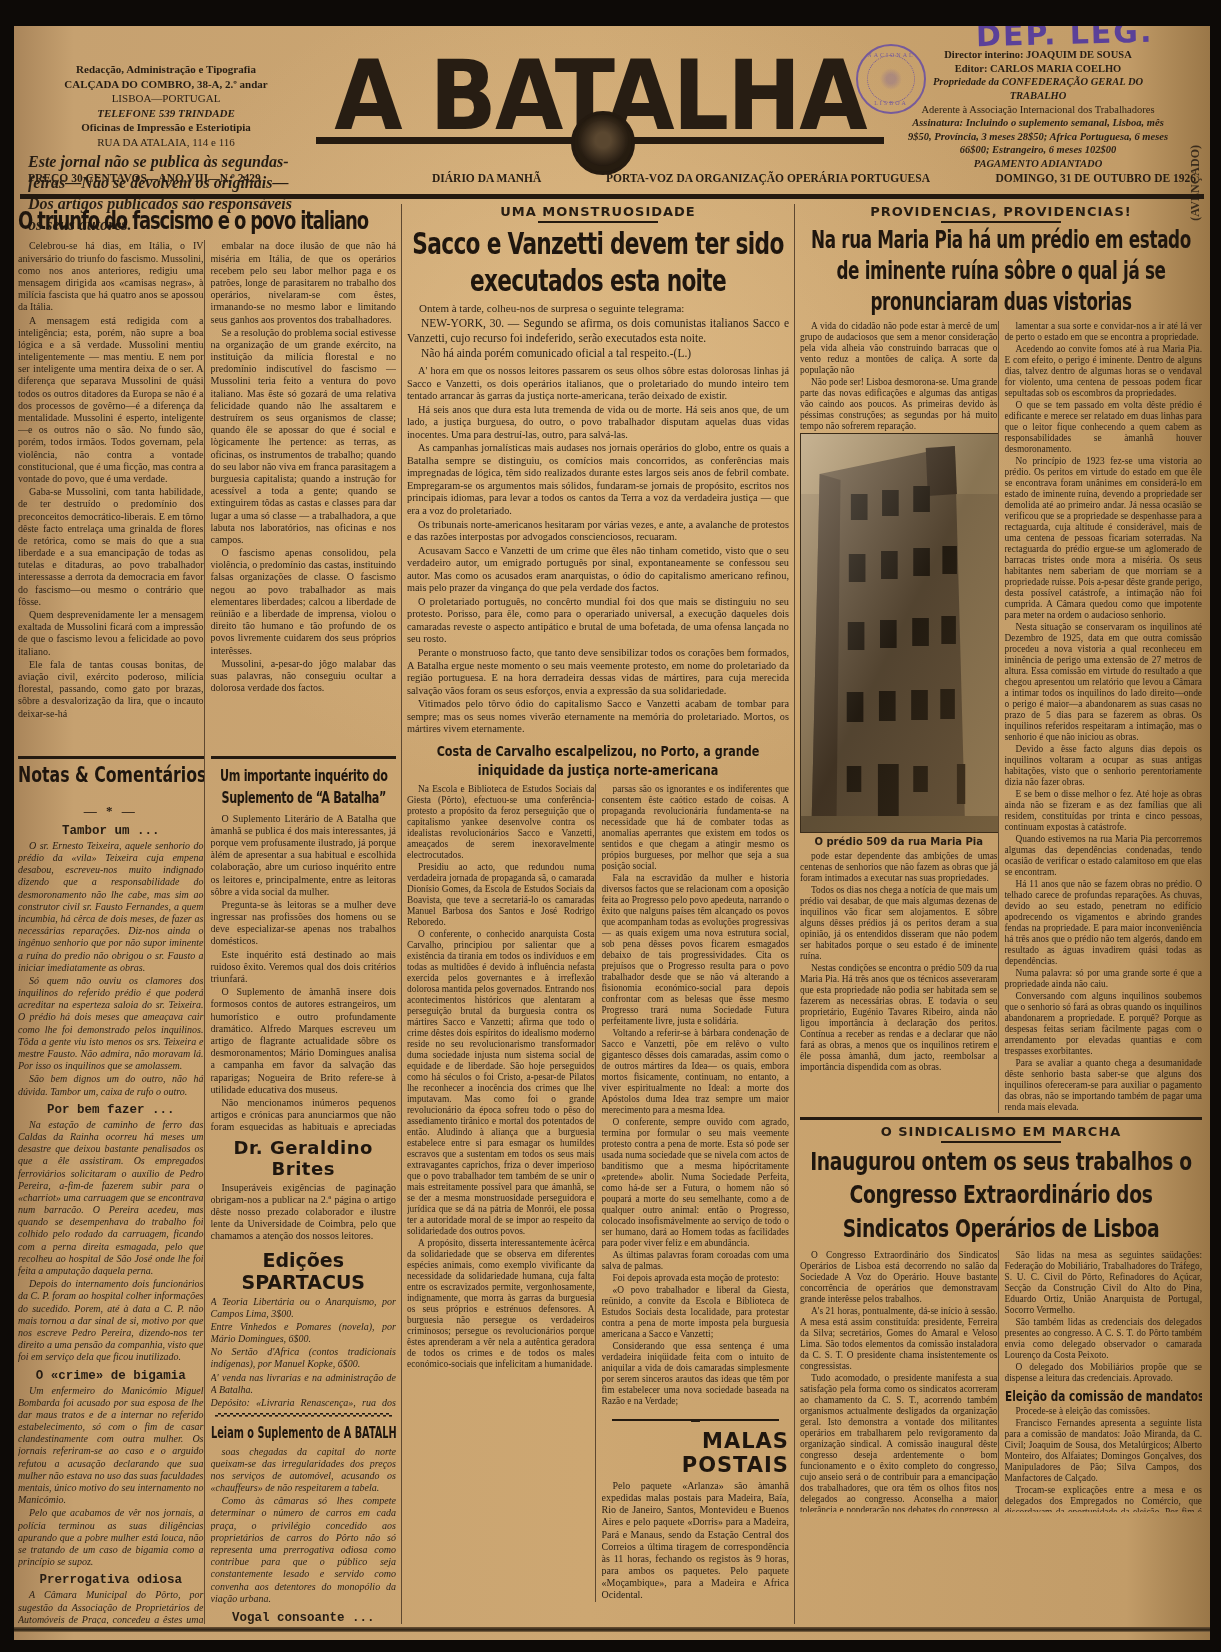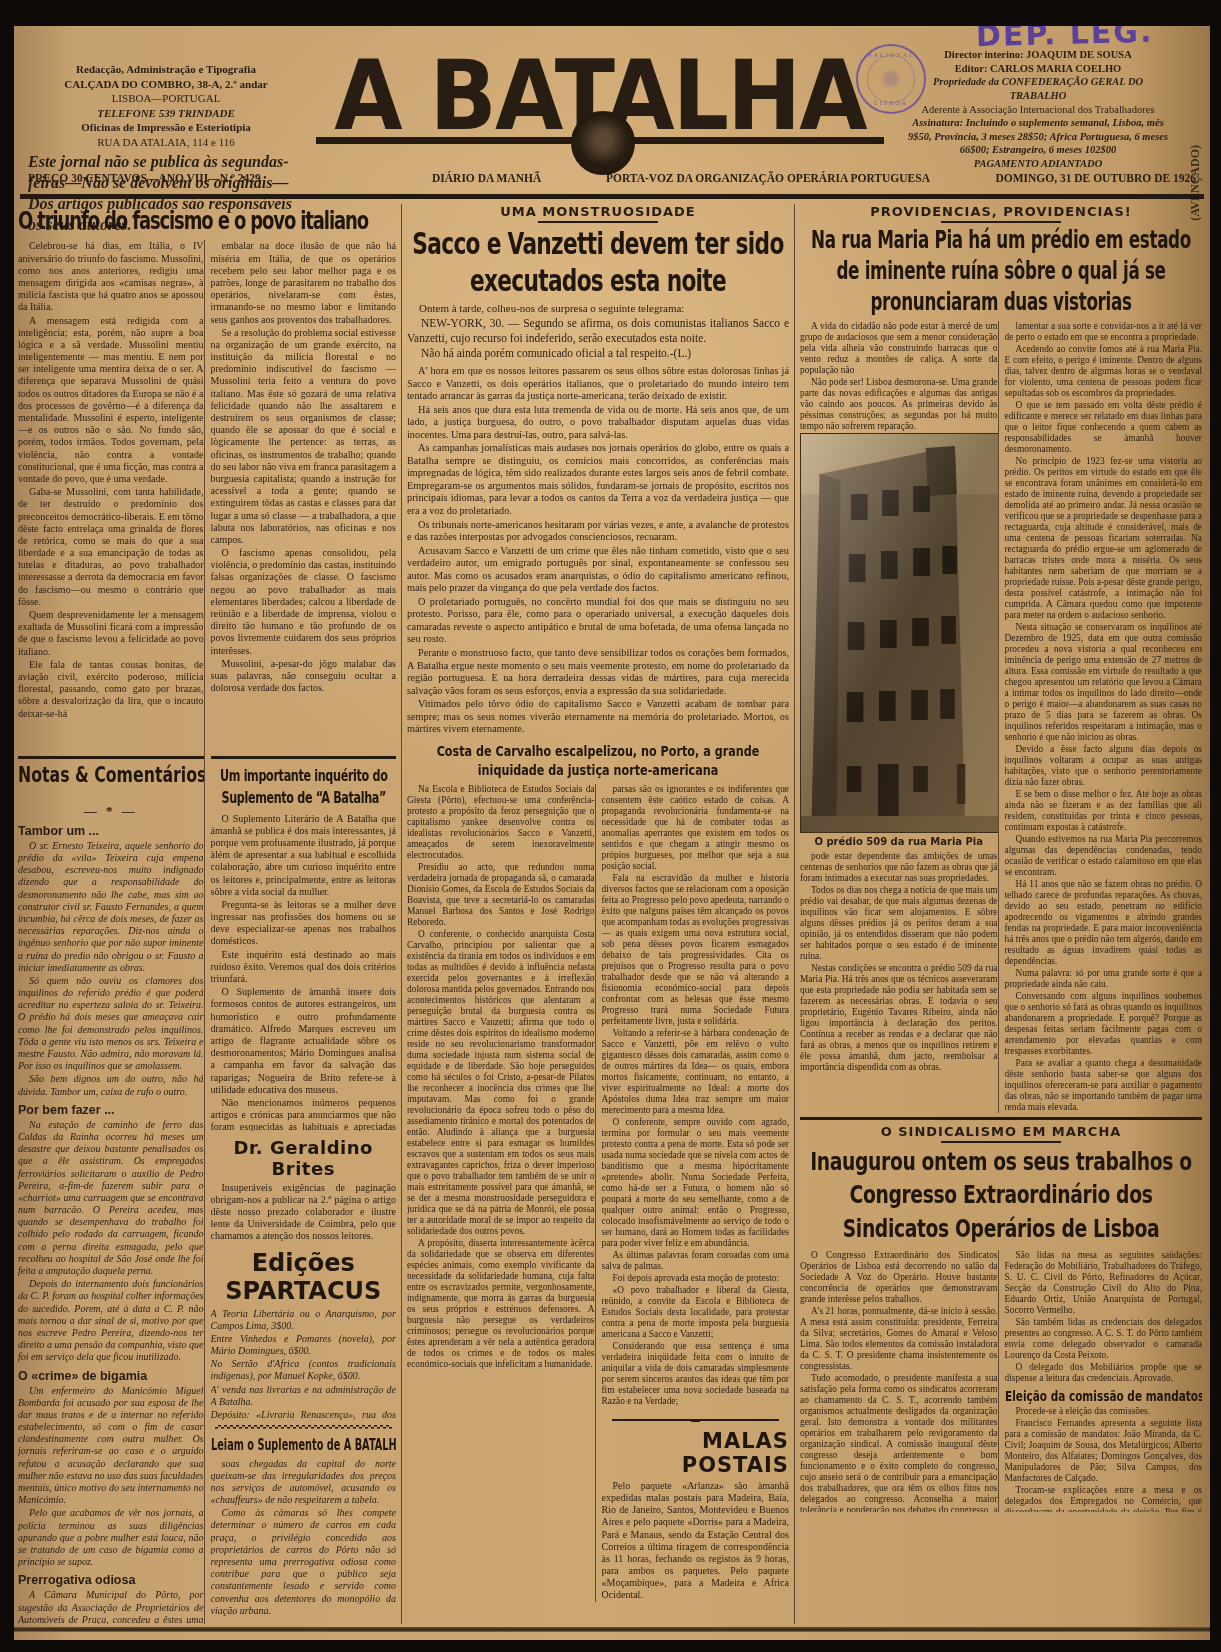--- a/index.html
+++ b/index.html
@@ -88,24 +88,24 @@
   .sacco-hl{font-size:31px;letter-spacing:-1px;line-height:1.18;margin:2px 0;}
   .mp-hl{font-size:24px;letter-spacing:-.5px;line-height:1.3;margin:2px 0;}
   .cong-hl{font-size:25px;letter-spacing:-.5px;line-height:1.35;margin:2px 0 4px;}
   .costa-hl{font-size:14px;line-height:1.35;margin:5px 0 4px;}
   .lead{font-size:11px;margin:4px 0 2px;text-indent:12px;}
   .telegram{font-size:11.5px;font-weight:normal;line-height:1.3;text-align:justify;margin:2px 0 4px;}
   .telegram p{margin:0;text-indent:14px;}
 
   .notas-hl{font-size:21px;white-space:nowrap;margin-top:2px;}
   .star-div{text-align:center;font-weight:bold;font-size:13px;letter-spacing:3px;margin:-2px 0 2px;}
-  .subhead{font-family:Liberation Sans, sans-serif;font-weight:bold;font-size:12.5px;margin:5px 0 2px;}
+  .subhead{font-family:Liberation Mono, monospace;font-weight:bold;font-size:12.5px;margin:5px 0 2px;text-align:center;}
   .inq-hl{font-size:16px;letter-spacing:-.5px;line-height:1.35;margin:6px 0 4px;}
   .brites-hl{font-size:18px;letter-spacing:.5px;margin:6px 0 3px;}
-  .spart-hl{font-size:24px;margin:6px 0 3px;}
+  .spart-hl{font-size:19px;margin:6px 0 3px;}
   .banner-hl{font-size:15px;white-space:nowrap;margin:6px 0 4px;}
   .malas-hl{font-size:21px;letter-spacing:1px;margin:0 0 3px;text-align:right;}
   .elei-hl{font-size:14px;white-space:nowrap;margin:4px 0 2px;}
   .caption{font-family:"DejaVu Sans",sans-serif;font-weight:bold;font-size:10px;text-align:center;margin:3px 0 4px;}
   .photo{display:block;width:100%;height:398px;border:1px solid #3a2c1a;background:#8a7050;}
 
   
   .h514{height:512px;}
   .fc2{height:508px;overflow:hidden;}
   .mid-paras{height:372px;overflow:hidden;}

